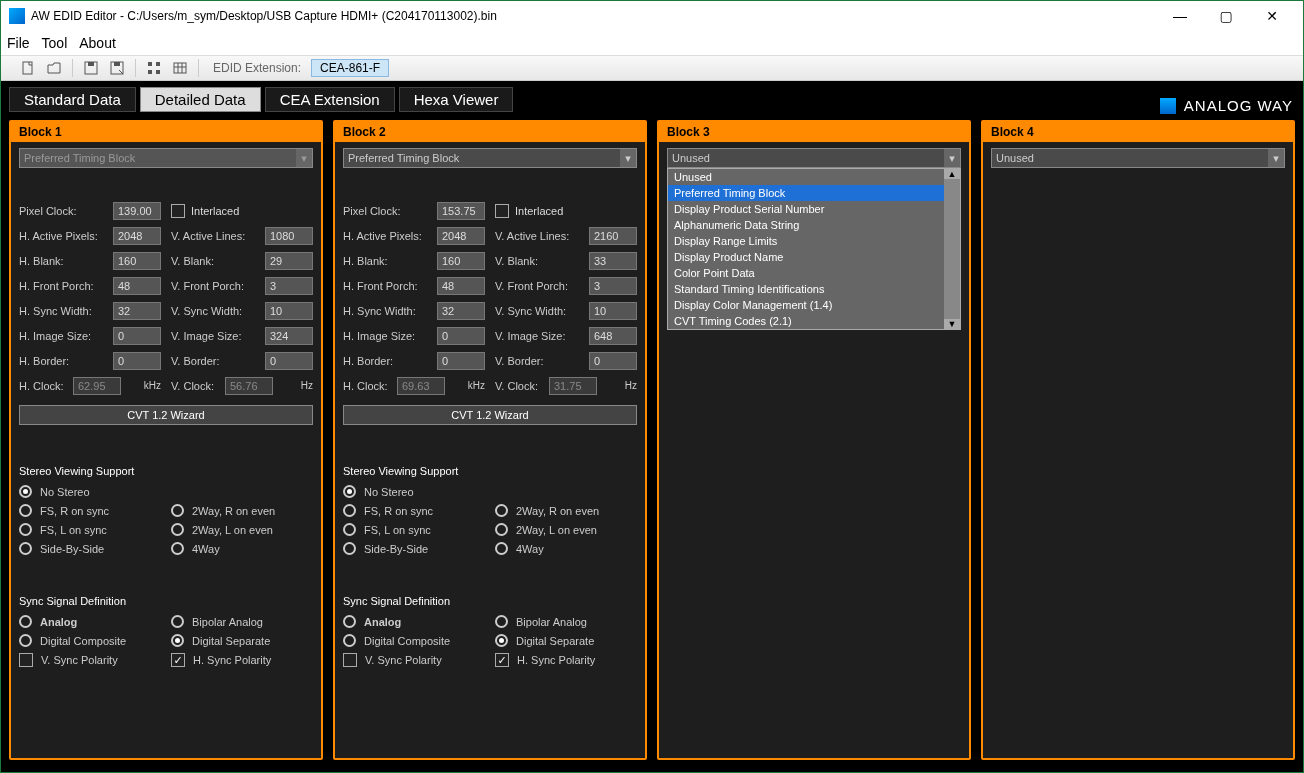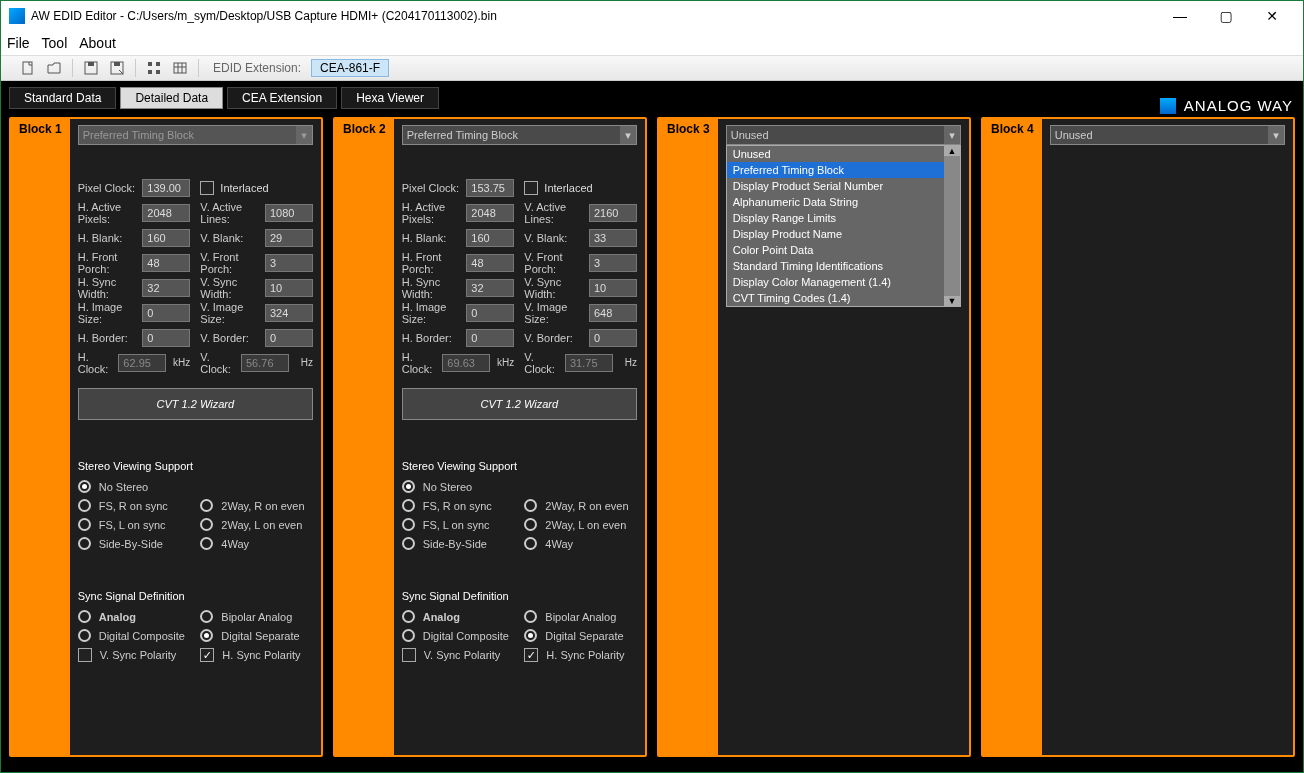--- a/index.html
+++ b/index.html
@@ -11,41 +11,41 @@
 .winbtn { width: 46px; height: 30px; display: flex; align-items: center; justify-content: center; font-size: 14px; cursor: pointer; }
 .menubar { height: 24px; background: #fff; display: flex; align-items: center; padding: 0 6px; gap: 12px; font-size: 14px; }
 .menubar span { cursor: pointer; }
 .toolbar { height: 26px; background: linear-gradient(#f8f8f8,#e8e8e8); border-top: 1px solid #ddd; border-bottom: 1px solid #ccc; display: flex; align-items: center; padding: 0 19px; gap: 10px; font-size: 12px; }
 .toolbar .tb-icon { width: 16px; height: 16px; display: inline-block; cursor: pointer; }
 .tb-sep { width: 1px; height: 18px; background: #ccc; }
 .ext-label { color: #666; margin-left: 4px; }
 .ext-btn { background: #cde6f7; border: 1px solid #8bb8e0; padding: 1px 8px; cursor: pointer; }
 .darkzone { background: #000; height: calc(773px - 30px - 24px - 26px - 2px); position: relative; }
 .tabs { display: flex; gap: 4px; padding: 6px 8px 0 8px; align-items: center; }
-.tab { background: #1a1a1a; color: #fff; border: 1px solid #444; padding: 3px 14px; font-size: 12px; cursor: pointer; }
+.tab { background: #1a1a1a; color: #fff; border: 1px solid #444; padding: 3px 14px; font-size: 15px; cursor: pointer; }
 .tab.active { background: #ddd; color: #000; border-color: #888; }
 .brand { position: absolute; right: 10px; top: 16px; color: #fff; font-size: 15px; letter-spacing: 1px; display: flex; align-items: center; gap: 8px; }
 .brand .sq { width: 16px; height: 16px; background: linear-gradient(#0af,#06c); }
 .blocks { display: flex; gap: 10px; padding: 8px; }
-.block { flex: 1; border: 2px solid #ff8a00; background: #1e1e1e; color: #ddd; display: flex; flex-direction: row; height: 640px; border-radius: 2px; }
+.block { flex: 1; border: 2px solid #ff8a00; background: #1e1e1e; color: #ddd; display: flex; flex-direction: column; height: 640px; border-radius: 2px; }
 .block-head { background: #ff8a00; color: #000; font-weight: bold; padding: 3px 8px; font-size: 12px; }
 .block-body { padding: 6px 8px; flex: 1; overflow: hidden; position: relative; }
 .selectbox { width: 100%; height: 20px; background: #4a4a4a; border: 1px solid #888; color: #ccc; font-size: 11px; padding: 0 4px; display: flex; align-items: center; justify-content: space-between; cursor: pointer; }
 .selectbox.disabled { color: #999; background: #555; }
 .selectbox .arrow { width: 16px; text-align: center; background: #666; height: 100%; display: flex; align-items: center; justify-content: center; margin-right: -4px; }
 .grid2 { display: grid; grid-template-columns: 1fr 1fr; gap: 0 10px; margin-top: 30px; }
 .row { display: flex; align-items: center; height: 25px; font-size: 11px; justify-content: center; }
 .row .lbl { flex: 1; color: #ccc; }
 .row .val { width: 48px; height: 18px; background: #555; color: #ddd; padding: 0 4px; display: flex; align-items: center; border: 1px solid #777; }
 .row .val.ro { color: #888; background: #3a3a3a; }
-.row .unit { width: 24px; text-align: right; color: #ccc; font-size: 10px; margin-left: 0; }
+.row .unit { width: 24px; text-align: right; color: #ccc; font-size: 10px; margin-left: 16px; }
 .checkrow { display: flex; align-items: center; gap: 6px; height: 25px; font-size: 11px; }
 .chk { width: 14px; height: 14px; border: 1px solid #aaa; background: #222; display: inline-flex; align-items: center; justify-content: center; cursor: pointer; }
 .chk.checked::after { content: "✓"; color: #fff; font-size: 11px; line-height: 1; }
-.wizard { margin-top: 13px; background: #444; border: 1px solid #888; height: 32px; display: flex; align-items: center; justify-content: center; font-size: 11px; color: #fff; cursor: pointer; font-style: italic; }
+.wizard { margin-top: 7px; background: #444; border: 1px solid #888; height: 20px; display: flex; align-items: center; justify-content: center; font-size: 11px; color: #fff; cursor: pointer; }
 .section { margin-top: 40px; }
 .section h4 { font-size: 11px; font-weight: normal; color: #fff; margin-bottom: 8px; }
 .radiogrid { display: grid; grid-template-columns: 1fr 1fr; gap: 6px 10px; }
 .radcell { display: flex; align-items: center; gap: 8px; font-size: 11px; color: #ccc; }
 .radio { width: 13px; height: 13px; border: 2px solid #ccc; border-radius: 50%; display: inline-flex; align-items: center; justify-content: center; cursor: pointer; }
 .radio.sel::after { content: ""; width: 5px; height: 5px; background: #fff; border-radius: 50%; }
 .dropdown { position: absolute; top: 26px; left: 8px; right: 8px; background: #666; border: 1px solid #aaa; z-index: 10; }
 .dropdown .item { padding: 2px 6px; font-size: 11px; color: #fff; cursor: pointer; }
 .dropdown .item.hilite { background: #1e6fd6; }
 .dropdown .scroll { position: absolute; right: 0; top: 0; bottom: 0; width: 16px; background: #888; display: flex; flex-direction: column; justify-content: space-between; align-items: center; font-size: 9px; color: #000; }
@@ -412,21 +412,21 @@
         <div class="dropdown" id="dd3">
           <div class="item">Unused</div>
             <div class="item hilite">Preferred Timing Block</div>
             <div class="item">Display Product Serial Number</div>
             <div class="item">Alphanumeric Data String</div>
             <div class="item">Display Range Limits</div>
             <div class="item">Display Product Name</div>
             <div class="item">Color Point Data</div>
             <div class="item">Standard Timing Identifications</div>
             <div class="item">Display Color Management (1.4)</div>
-            <div class="item">CVT Timing Codes (1.4)</div>
+            <div class="item">CVT Timing Codes (2.1)</div>
             <div class="scroll">
               <div>▲</div>
               <div>▼</div>
             </div>
         </div>
       </div>
     </div>
 
     <div class="block">
       <div class="block-head">Block 4</div>

